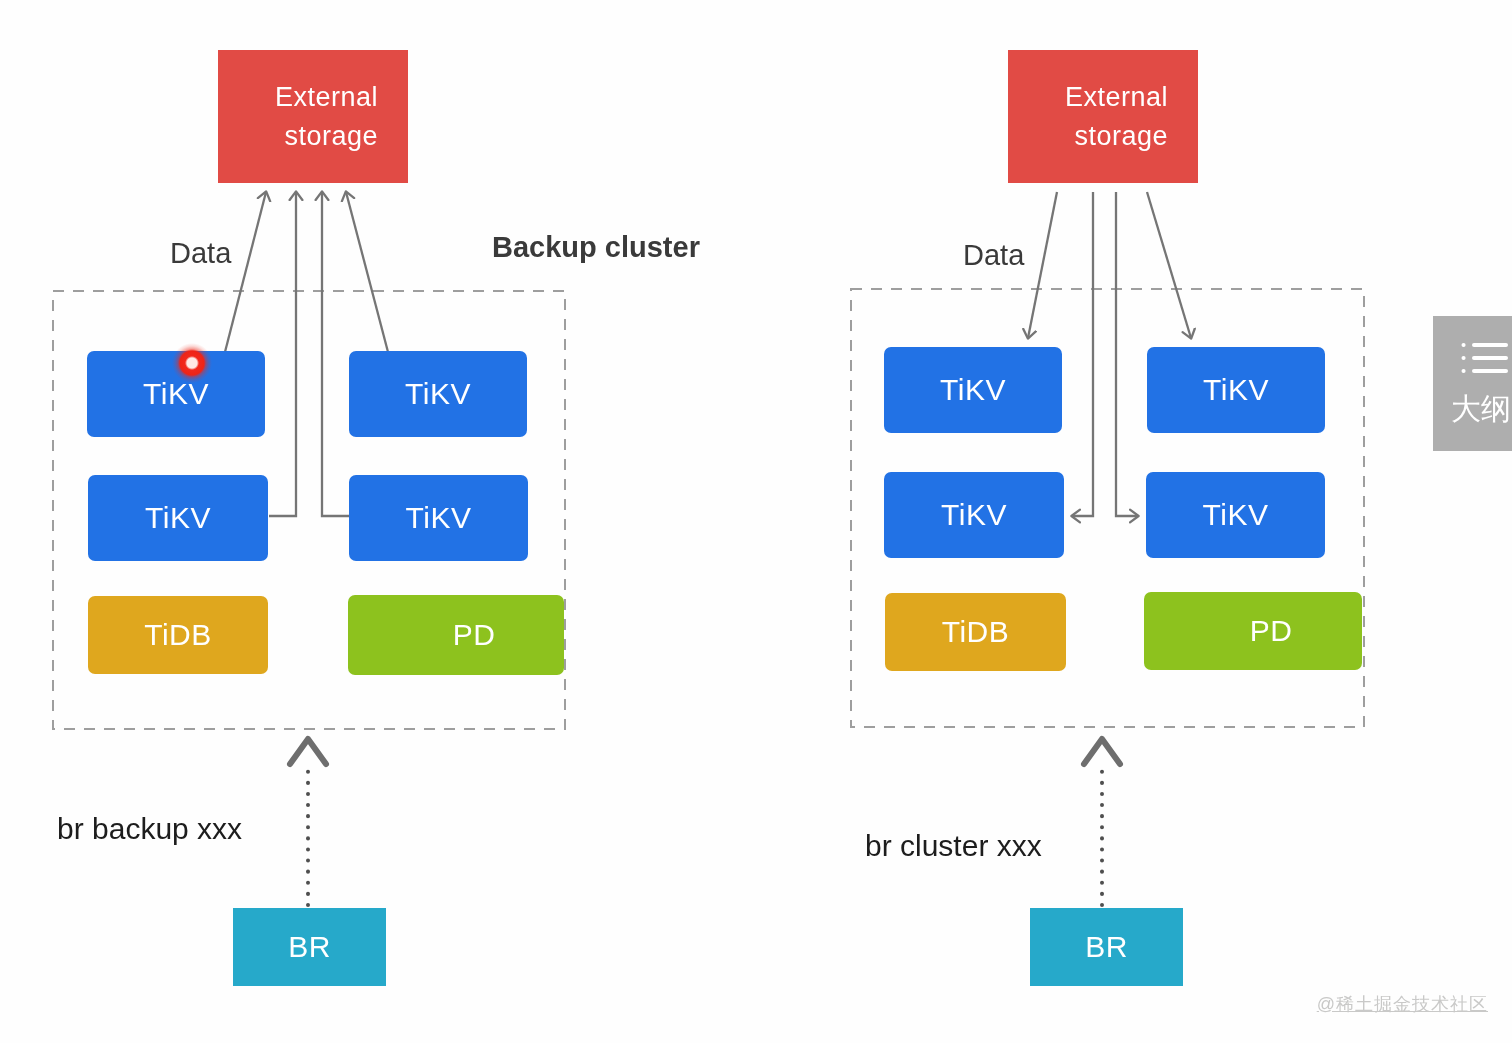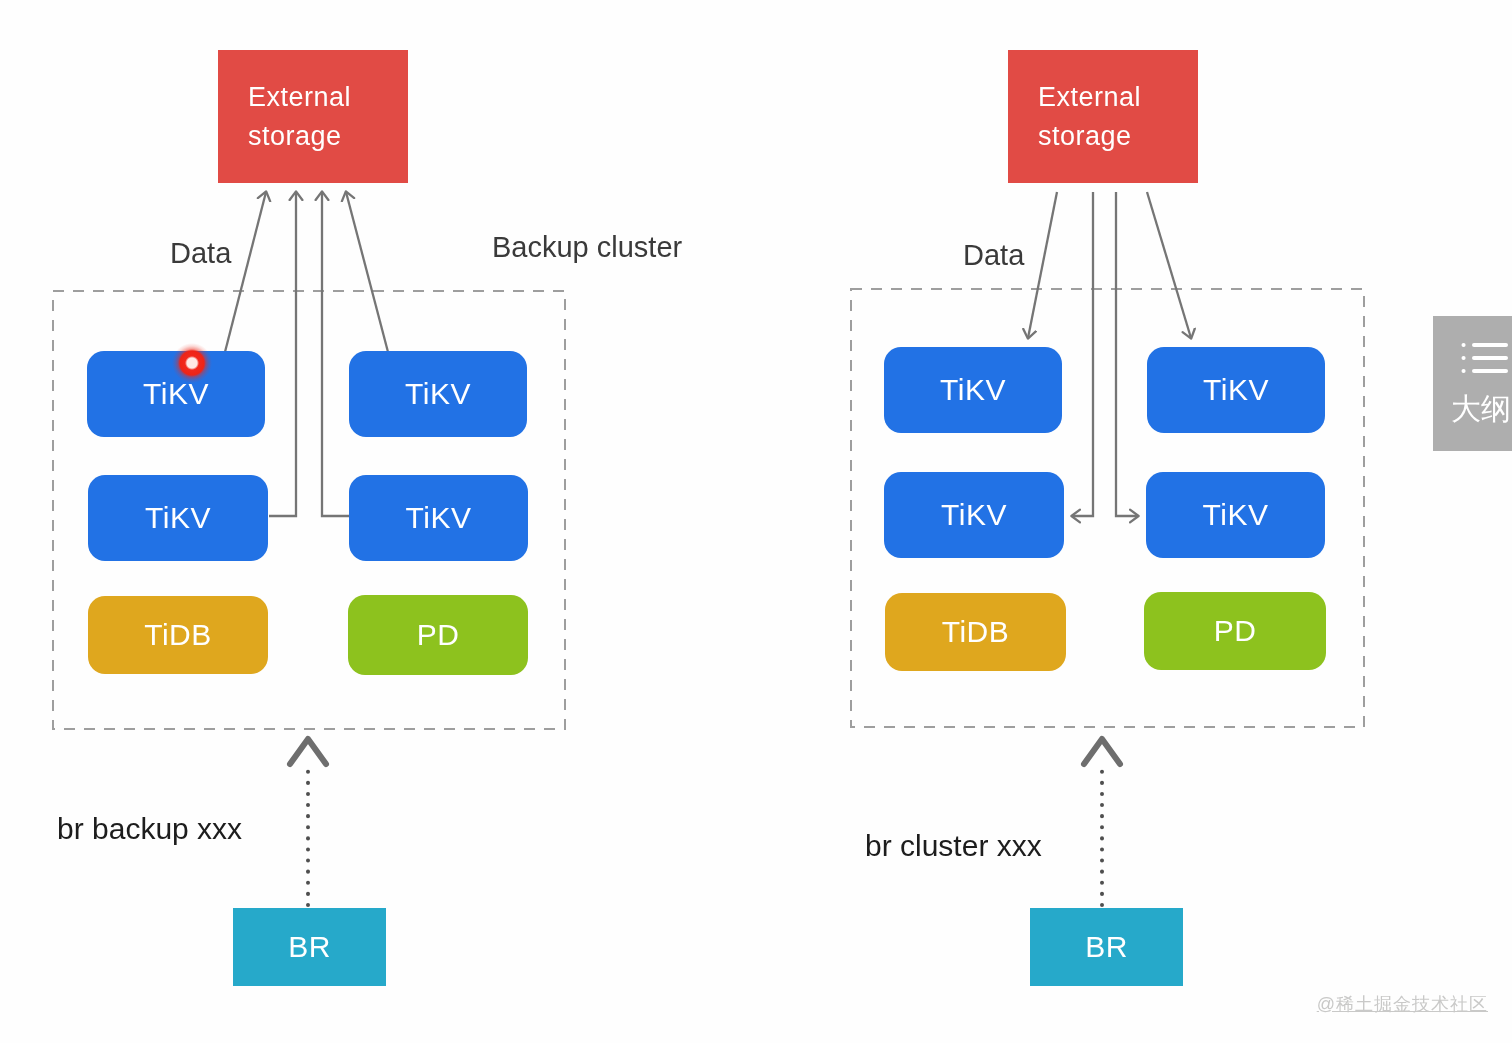--- a/index.html
+++ b/index.html
@@ -5,25 +5,25 @@
   html,body { margin:0; padding:0; background:#ffffff; }
   .stage {
     position:relative; width:1512px; height:1043px; overflow:hidden;
     background:#fefefe; font-family:"Liberation Sans", sans-serif;
   }
   .stage svg.wires { position:absolute; left:0; top:0; z-index:1; pointer-events:none; }
   .node {
     position:absolute; z-index:2; display:flex; align-items:center; justify-content:center;
     color:#ffffff; font-size:30px; letter-spacing:0.5px;
   }
-  .rounded { border-radius:17px; }
-  .storage { background:var(--storage-red,#E14B45); font-size:27px; text-align:left; line-height:1.42; }
+  .rounded { border-radius:7px; }
+  .storage { background:var(--storage-red,#E14B45); font-size:27px; text-align:right; line-height:1.42; }
   .tikv { background:var(--tikv-blue,#2272E5); }
   .tidb { background:var(--tidb-yellow,#DFA71E); }
-  .pd   { background:var(--pd-green,#8DC21E); }
+  .pd   { background:var(--pd-green,#8DC21E);padding-left:36px; }
   .br   { background:var(--br-cyan,#26A9CA); }
   .lbl {
     position:absolute; z-index:2; color:var(--label-dark,#3A3A3A);
     font-size:29px; line-height:34px; white-space:nowrap;
   }
   .cmd { color:#1D1D1D; font-size:30px; }
   .cursor-dot {
     position:absolute; z-index:4; width:40px; height:40px;
     background:radial-gradient(circle at center,
       #ffeae6 0px, #ffeae6 5px, #f2281c 7px, #ee2417 12px,
@@ -70,21 +70,21 @@
     <path d="M290,764 L308,739 L326,764" fill="none" stroke="#6E6E6E" stroke-width="6" stroke-linecap="round" stroke-linejoin="round"></path>
     <path d="M1102,905 L1102,761" fill="none" stroke="#4F4F4F" stroke-width="4" stroke-dasharray="0.1 11" stroke-linecap="round"></path>
     <path d="M1084,764 L1102,739 L1120,764" fill="none" stroke="#6E6E6E" stroke-width="6" stroke-linecap="round" stroke-linejoin="round"></path>
   </svg>
 
   <div class="node storage" style="left:218px; top:50px; width:190px; height:133px;">
     <span style="width:130px;">External storage</span>
   </div>
 
   <div class="lbl" style="left:170px; top:236px;">Data</div>
-  <div class="lbl" style="left:492px; top:230px;">Backup cluster</div>
+  <div class="lbl" style="left:492px; top:230px;font-weight:bold;">Backup cluster</div>
 
   <div class="node tikv rounded" style="left:87px; top:351px; width:178px; height:86px;">
     <span>TiKV</span>
   </div>
   <div class="node tikv rounded" style="left:349px; top:351px; width:178px; height:86px;">
     <span>TiKV</span>
   </div>
   <div class="node tikv rounded" style="left:88px; top:475px; width:180px; height:86px;">
     <span>TiKV</span>
   </div>

